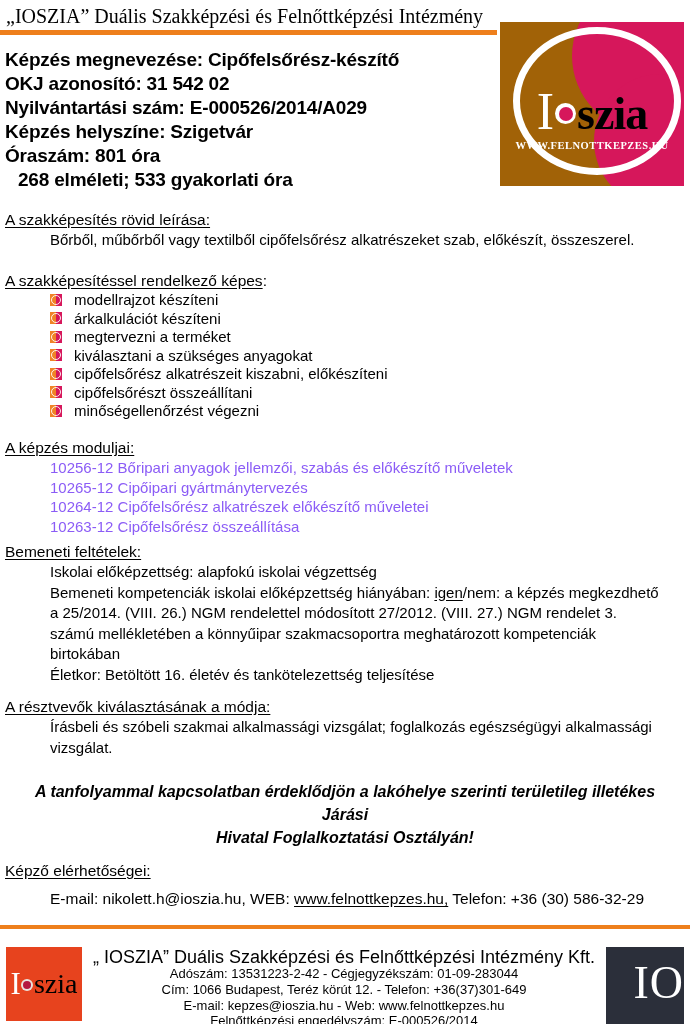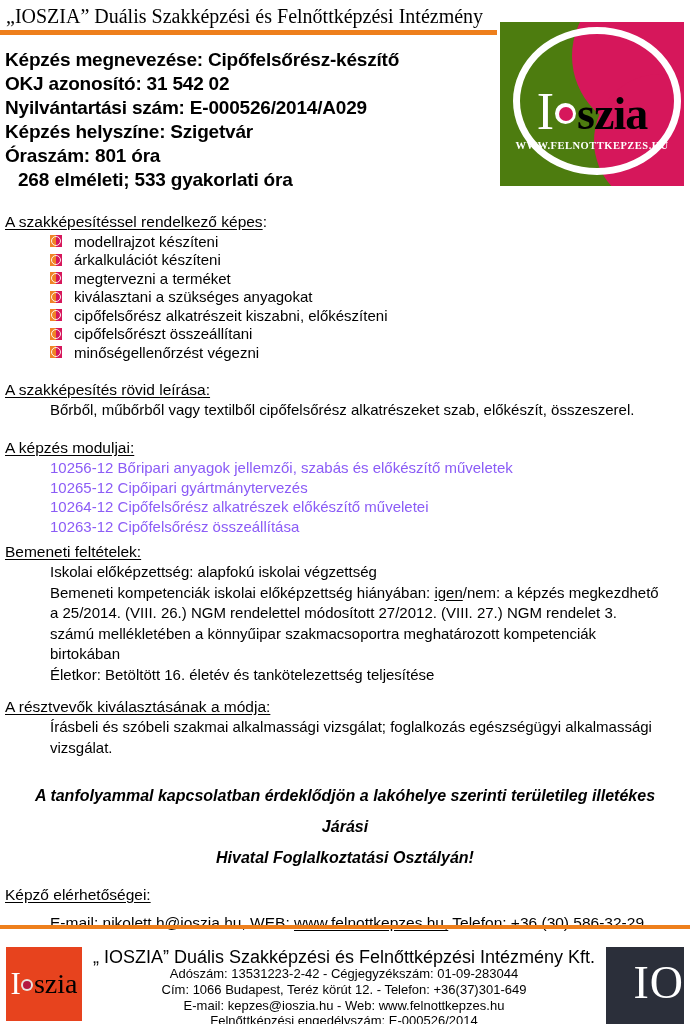--- a/index.html
+++ b/index.html
@@ -4,21 +4,21 @@
 <style>
   html,body{margin:0;padding:0;background:#fff;}
   .page{position:relative;width:690px;height:1024px;background:#fff;overflow:hidden;
         font-family:"Liberation Sans",sans-serif;color:#111;}
 
   
   .topbar-title{margin:5px 0 0 6px;font-family:"Liberation Serif",serif;font-size:20px;line-height:22px;color:#000;}
   .top-rule{margin-top:3px;width:497px;height:5px;background:#ee7f1c;}
 
   
-  .logo-big{position:absolute;left:500px;top:22px;width:184px;height:164px;background:#4d7c0f;overflow:hidden;}
+  .logo-big{position:absolute;left:500px;top:22px;width:184px;height:164px;background:#a16207;overflow:hidden;}
   .swoosh{position:absolute;left:-175px;top:-75px;width:300px;height:310px;border-radius:50%;
           border:26px solid rgba(226,104,10,.85);}
   .petal{position:absolute;border-radius:50%;background:#d6175b;}
   .petal-a{left:72px;top:-42px;width:152px;height:152px;}
   .petal-b{left:94px;top:52px;width:134px;height:134px;}
   .ring{position:absolute;left:13px;top:5px;width:154px;height:134px;border:7px solid #fff;border-radius:50%;}
   .logo-text{position:absolute;left:0;top:60px;width:100%;text-align:center;font-family:"Liberation Serif",serif;white-space:nowrap;}
   .logo-text .li{color:#fff;font-size:52px;}
   .logo-text .lo{display:inline-block;width:21px;height:21px;border-radius:50%;background:#fff;position:relative;top:-5px;margin:0 1px;}
   .logo-text .lo::after{content:"";position:absolute;left:4px;top:4px;width:14px;height:14px;border-radius:50%;background:#d6175b;}
@@ -40,21 +40,21 @@
   ul.skill-list{list-style:none;margin:0 0 0 50px;padding:0;}
   ul.skill-list li{display:flex;align-items:center;height:18.5px;font-size:15px;color:#000;}
   .blt{flex:none;width:12px;height:12px;margin-right:12px;position:relative;
        background:linear-gradient(90deg,#f08326 0 49%,#d6175b 49% 100%);}
   .blt::after{content:"";position:absolute;left:1px;top:1px;right:1px;bottom:1px;
        border:1.5px solid rgba(255,255,255,.9);border-radius:50%;}
 
   .module-line{margin-left:50px;font-size:15px;line-height:19.5px;color:#8b5cf6;}
 
   .notice{margin:22px auto 0;max-width:660px;text-align:center;font-weight:700;font-style:italic;
-          font-size:16px;line-height:31px;color:#000;}
+          font-size:16px;line-height:23px;color:#000;}
 
   .contact-line{margin-left:50px;font-size:15.5px;line-height:20.5px;color:#000;margin-top:8px;}
   .link-u{text-decoration:underline;text-underline-offset:2px;cursor:pointer;}
 
   
   footer{position:absolute;left:0;right:0;bottom:0;height:99px;}
   .footer-rule{height:4px;background:#ee7f1c;}
   .footer-row{display:flex;align-items:flex-start;padding:18px 6px 0 6px;}
   .footer-logo-left{flex:none;width:76px;height:74px;background:#e7431e;display:flex;align-items:center;justify-content:center;
         font-family:"Liberation Serif",serif;white-space:nowrap;}
@@ -88,20 +88,25 @@
   <section class="course-head">
     <div>Képzés megnevezése: Cipőfelsőrész-készítő</div>
     <div>OKJ azonosító: 31 542 02</div>
     <div>Nyilvántartási szám: E-000526/2014/A029</div>
     <div>Képzés helyszíne: Szigetvár</div>
     <div>Óraszám: 801 óra</div>
     <div class="indent2">268 elméleti; 533 gyakorlati óra</div>
   </section>
 
   <section>
+    <div class="sec-h mt-desc"><span class="u">A szakképesítés rövid leírása:</span></div>
+    <div class="body-ind">Bőrből, műbőrből vagy textilből cipőfelsőrész alkatrészeket szab, előkészít, összeszerel.</div>
+  </section>
+
+  <section>
     <div class="sec-h mt-skills"><span class="u">A szakképesítéssel rendelkező képes</span><span>:</span></div>
     <ul class="skill-list">
       <li>
           <span class="blt"></span>
           <span>modellrajzot készíteni</span>
         </li>
       <li>
           <span class="blt"></span>
           <span>árkalkulációt készíteni</span>
         </li>
@@ -119,25 +124,20 @@
         </li>
       <li>
           <span class="blt"></span>
           <span>cipőfelsőrészt összeállítani</span>
         </li>
       <li>
           <span class="blt"></span>
           <span>minőségellenőrzést végezni</span>
         </li>
     </ul>
-  </section>
-
-  <section>
-    <div class="sec-h mt-desc"><span class="u">A szakképesítés rövid leírása:</span></div>
-    <div class="body-ind">Bőrből, műbőrből vagy textilből cipőfelsőrész alkatrészeket szab, előkészít, összeszerel.</div>
   </section>
 
   <section>
     <div class="sec-h mt-mod"><span class="u">A képzés moduljai:</span></div>
     <div class="module-line">10256-12 Bőripari anyagok jellemzői, szabás és előkészítő műveletek</div>
     <div class="module-line">10265-12 Cipőipari gyártmánytervezés</div>
     <div class="module-line">10264-12 Cipőfelsőrész alkatrészek előkészítő műveletei</div>
     <div class="module-line">10263-12 Cipőfelsőrész összeállítása</div>
   </section>
 

